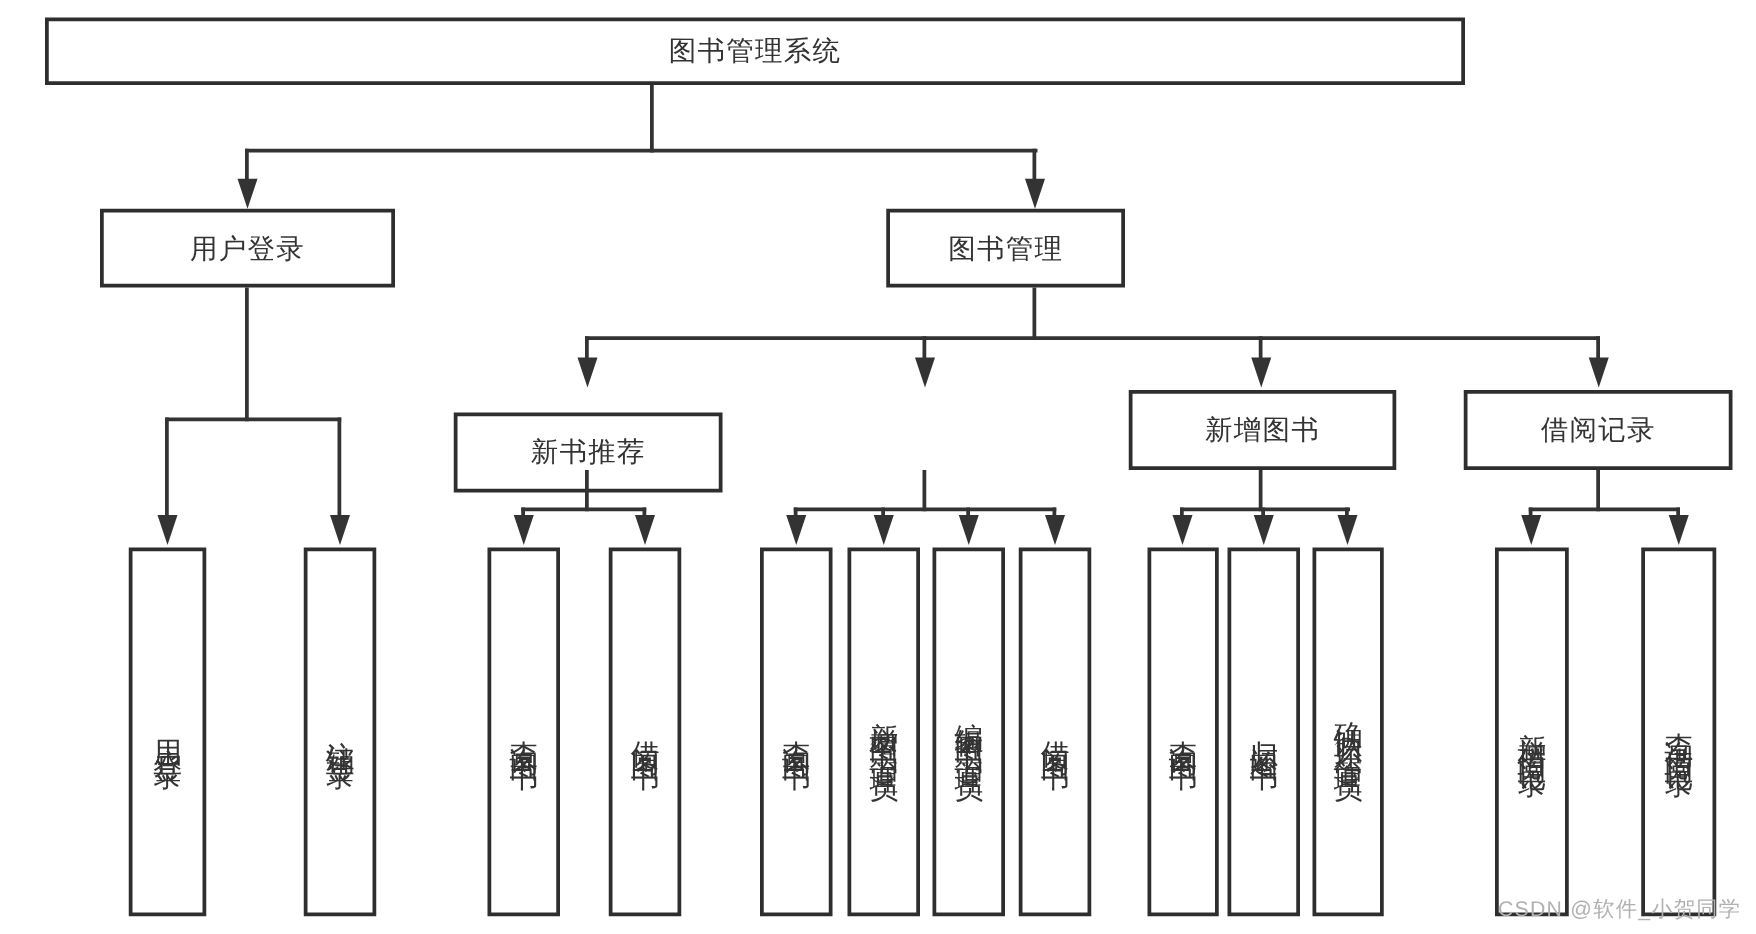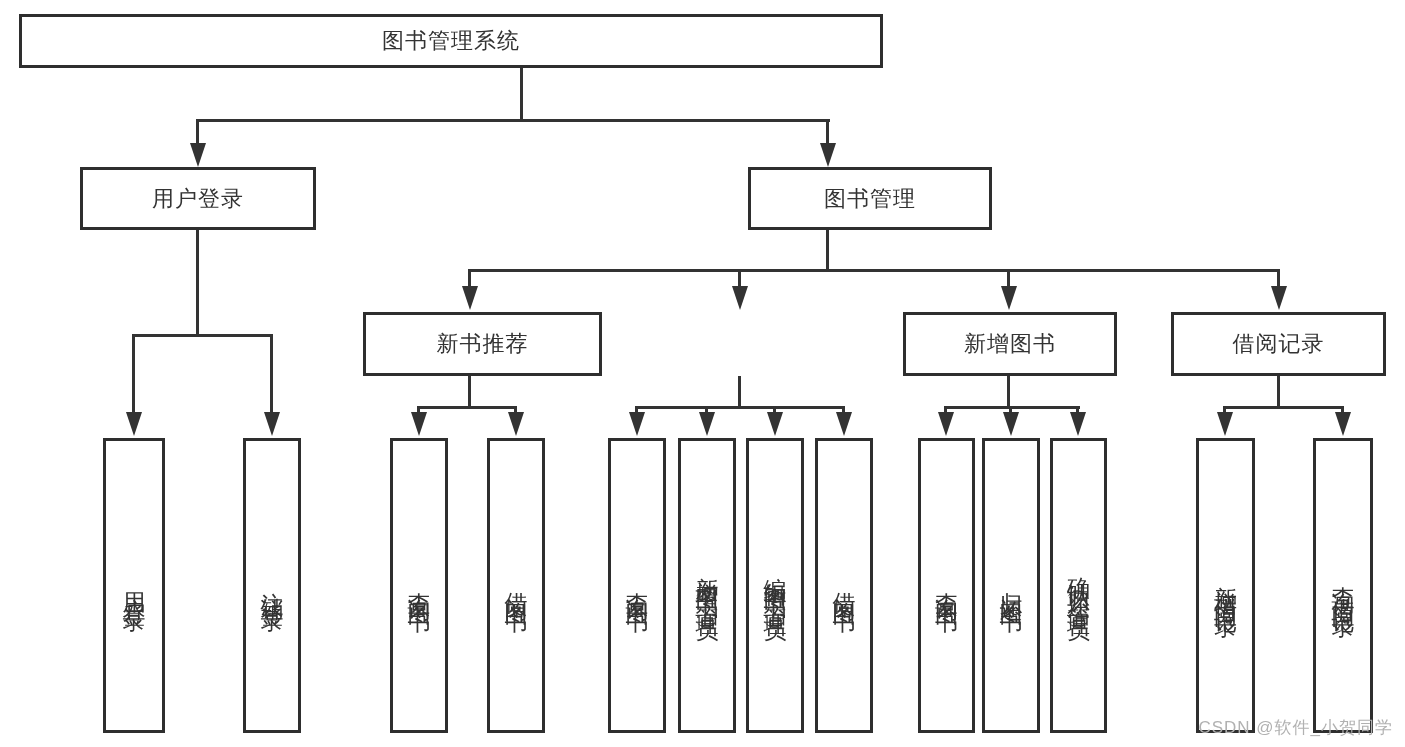--- a/index.html
+++ b/index.html
@@ -55,26 +55,26 @@
     letter-spacing:1px;
     z-index:5;
     margin-left:42px;
   }
 </style>
 </head>
 <body>
 
 <div class="stage">
 
-  <div class="node" style="left:19px;top:14px;width:864px;height:54px">图书管理系统</div>
+  <div class="node" style="left:36px;top:14px;width:1136px;height:54px">图书管理系统</div>
 
   <div class="node" style="left:80px;top:167px;width:236px;height:63px">用户登录</div>
-  <div class="node" style="left:748px;top:167px;width:244px;height:63px">图书管理</div>
+  <div class="node" style="left:709px;top:167px;width:191px;height:63px">图书管理</div>
 
-  <div class="node" style="left:363px;top:312px;width:239px;height:64px">新书推荐</div>
+  <div class="node" style="left:363px;top:330px;width:215px;height:64px">新书推荐</div>
   <div class="node" style="left:903px;top:312px;width:214px;height:64px">新增图书</div>
   <div class="node" style="left:1171px;top:312px;width:215px;height:64px">借阅记录</div>
 
   <div class="node v" style="left:103px;top:438px;width:62px;height:295px">用户登录</div>
   <div class="node v" style="left:243px;top:438px;width:58px;height:295px">注销登录</div>
   <div class="node v" style="left:390px;top:438px;width:58px;height:295px">查询图书</div>
   <div class="node v" style="left:487px;top:438px;width:58px;height:295px">借阅图书</div>
   <div class="node v" style="left:608px;top:438px;width:58px;height:295px">查询图书</div>
   <div class="node v" style="left:678px;top:438px;width:58px;height:295px">新增图书（管理员）</div>
   <div class="node v" style="left:746px;top:438px;width:58px;height:295px">编辑图书（管理员）</div>

